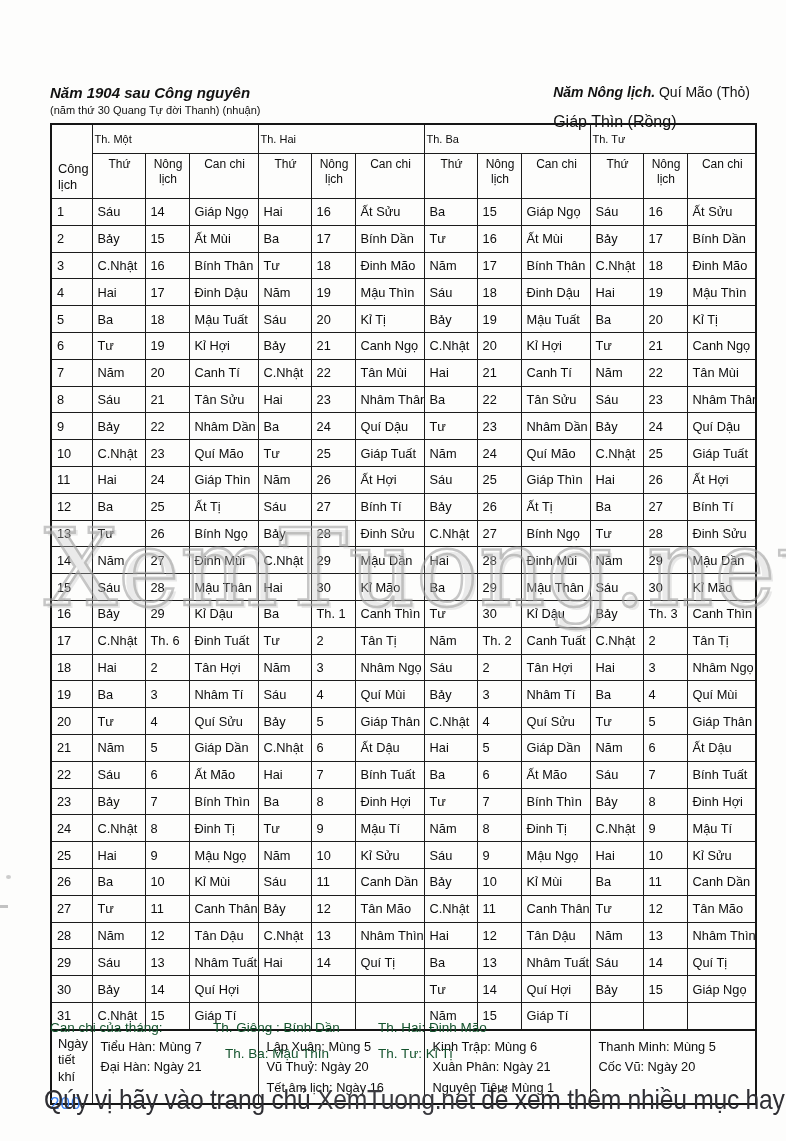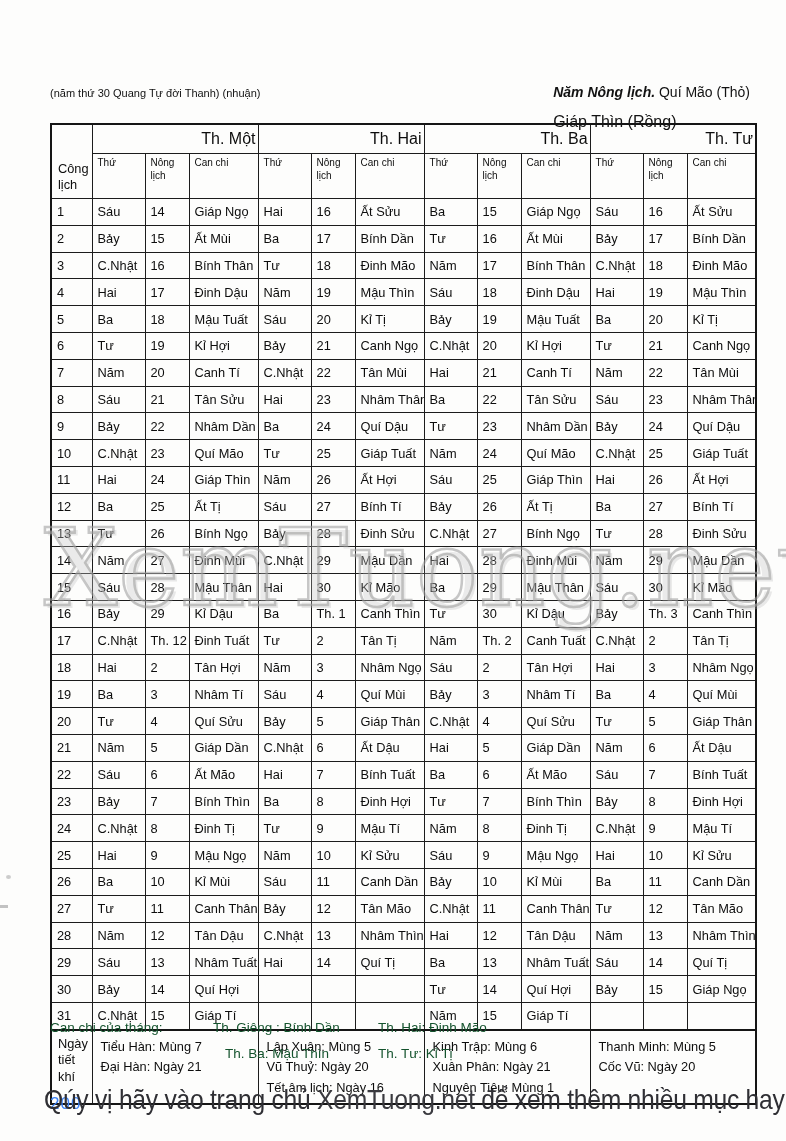--- a/index.html
+++ b/index.html
@@ -24,22 +24,22 @@
     border:2.5px solid #151515;
   }
   table.cal th,table.cal td{
     border:1.5px solid #1c1c1c;font-weight:400;color:#0d0d0d;
     overflow:hidden;
   }
   col.c-day{width:41px;}
   col.c-thu{width:53px;}
   col.c-nl{width:44px;}
   col.c-cc{width:69px;}
-  th.mh{height:24px;text-align:right;font-size:16px;padding:2px;}
-  th.sh{height:38px;text-align:left;vertical-align:top;padding:3px 3px 3px 5px;font-size:10px;line-height:1.25;}
+  th.mh{height:24px;text-align:left;font-size:11px;padding:2px;}
+  th.sh{height:38px;text-align:center;vertical-align:top;padding:3px 3px 3px 5px;font-size:12px;line-height:1.25;}
   th.corner{text-align:left;vertical-align:bottom;padding:3px 4px 5px 6px;font-size:12.8px;line-height:1.25;}
   tr.dr td{height:23.8px;font-size:12.8px;padding:1px 2px 1px 5px;white-space:nowrap;}
   tr.tk{height:74px;}
   tr.tk th,tr.tk td{border-top:2.5px solid #151515;vertical-align:top;font-size:12.8px;}
   tr.tk th{padding:5px 3px 3px 6px;line-height:1.3;font-weight:400;text-align:left;}
   tr.tk td{padding:6px 6px 3px 8px;line-height:1.6;}
   
   .watermark{
     position:absolute;left:44px;top:506px;z-index:5;pointer-events:none;
     font-family:"DejaVu Serif", serif;font-size:103px;font-weight:400;
@@ -65,20 +65,21 @@
   .footer .link{color:#3a3a3f;}
   .pageno{position:absolute;left:50px;top:1094px;font-size:17px;color:#3b82f6;letter-spacing:1px;}
   
   .speck1{position:absolute;left:6px;top:875px;width:5px;height:4px;background:#cccccc;border-radius:50%;}
   .speck2{position:absolute;left:0px;top:905px;width:8px;height:3px;background:#c2c2c2;}
 </style>
 </head>
 <body>
 
 <div class="hdr-left">
+  <div class="l1">Năm 1904 sau Công nguyên</div>
   <div class="l2">(năm thứ 30 Quang Tự đời Thanh) (nhuận)</div>
 </div>
 <div class="hdr-right">
   <div class="l1"><span class="lbl">Năm Nông lịch.</span><span> Quí Mão (Thỏ)</span></div>
   <div class="l2">Giáp Thìn (Rồng)</div>
 </div>
 
 <table class="cal">
     <colgroup>
       <col class="c-day">
@@ -355,21 +356,21 @@
         <td>Tư</td>
         <td>30</td>
         <td>Kỉ Dậu</td>
         <td>Bảy</td>
         <td>Th. 3</td>
         <td>Canh Thìn</td>
       </tr>
       <tr class="dr">
         <td>17</td>
         <td>C.Nhật</td>
-        <td>Th. 12</td>
+        <td>Th. 6</td>
         <td>Đinh Tuất</td>
         <td>Tư</td>
         <td>2</td>
         <td>Tân Tị</td>
         <td>Năm</td>
         <td>Th. 2</td>
         <td>Canh Tuất</td>
         <td>C.Nhật</td>
         <td>2</td>
         <td>Tân Tị</td>

